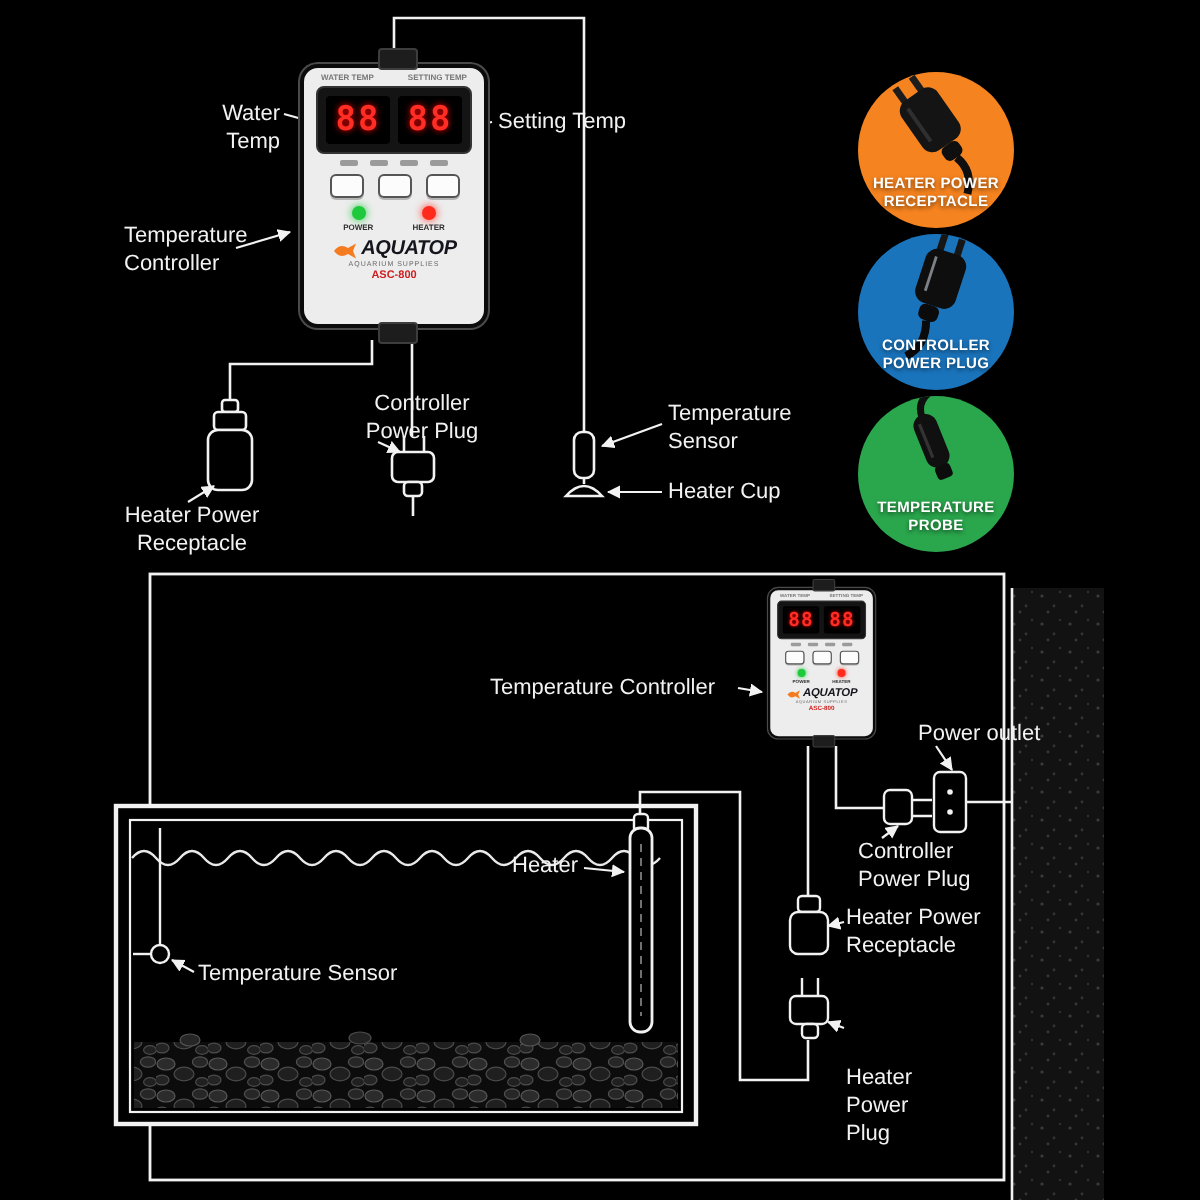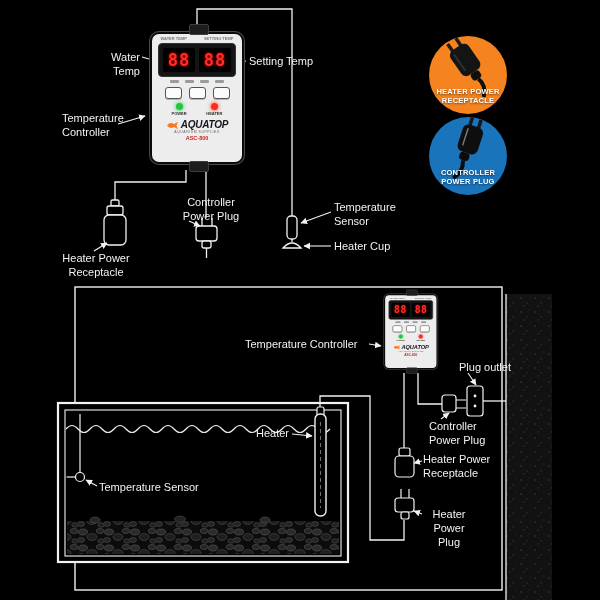--- a/index.html
+++ b/index.html
@@ -267,24 +267,24 @@
 
   <div class="lbl" style="left:84px;top:51px;width:56px;text-align:right;">Water Temp</div>
   <div class="lbl" style="left:249px;top:55px;white-space:nowrap;">Setting Temp</div>
   <div class="lbl" style="left:62px;top:112px;width:78px;">Temperature Controller</div>
   <div class="lbl" style="left:172px;top:196px;width:78px;text-align:center;">Controller Power Plug</div>
   <div class="lbl" style="left:52px;top:252px;width:88px;text-align:center;">Heater Power Receptacle</div>
   <div class="lbl" style="left:334px;top:201px;width:80px;">Temperature Sensor</div>
   <div class="lbl" style="left:334px;top:240px;white-space:nowrap;">Heater Cup</div>
 
   <div class="lbl" style="left:245px;top:338px;white-space:nowrap;">Temperature Controller</div>
-  <div class="lbl" style="left:459px;top:361px;white-space:nowrap;">Plug outlet</div>
+  <div class="lbl" style="left:459px;top:361px;white-space:nowrap;">Power outlet</div>
   <div class="lbl" style="left:429px;top:420px;width:72px;">Controller Power Plug</div>
   <div class="lbl" style="left:423px;top:453px;width:90px;">Heater Power Receptacle</div>
-  <div class="lbl" style="left:423px;top:508px;width:52px;text-align:center;">Heater Power Plug</div>
+  <div class="lbl" style="left:423px;top:533px;width:52px;">Heater Power Plug</div>
   <div class="lbl" style="left:256px;top:427px;white-space:nowrap;">Heater</div>
   <div class="lbl" style="left:99px;top:481px;white-space:nowrap;">Temperature Sensor</div>
 
   <div class="badge" style="top: 36px; background-color: rgb(245, 131, 31);">
     <svg width="78" height="78" viewBox="0 0 78 78">
       <g transform="rotate(-35 39 28)">
         <rect x="32" y="0" width="3.5" height="10" fill="#1c1c1c"></rect>
         <rect x="42" y="0" width="3.5" height="10" fill="#1c1c1c"></rect>
         <rect x="28" y="8" width="22" height="30" rx="6" fill="#141414"></rect>
         <path d="M33,12 v20" stroke="#2f2f2f" stroke-width="2" fill="none"></path>
@@ -302,14 +302,25 @@
         <rect x="42" y="0" width="3.5" height="10" fill="#161616"></rect>
         <rect x="29" y="8" width="21" height="28" rx="6" fill="#0e0e0e"></rect>
         <path d="M34,12 v18" stroke="#e8f4ff" stroke-width="1.4" opacity=".5" fill="none"></path>
         <rect x="34" y="36" width="10" height="8" rx="3" fill="#0b0b0b"></rect>
         <path d="M39,44 q4,12 -4,20" stroke="#0b0b0b" stroke-width="4" fill="none"></path>
       </g>
     </svg>
     <div class="btxt">CONTROLLER POWER PLUG</div>
   </div>
 
+  <div class="badge" style="top: 198px; background-color: rgb(42, 166, 76);">
+    <svg width="78" height="78" viewBox="0 0 78 78">
+      <g transform="rotate(-22 39 28)">
+        <path d="M39,10 q0,-9 9,-11" stroke="#0f0f0f" stroke-width="3.5" fill="none"></path>
+        <rect x="33" y="8" width="12" height="28" rx="6" fill="#101010"></rect>
+        <path d="M36.5,12 v18" stroke="#333" stroke-width="1.6" fill="none"></path>
+        <rect x="35" y="35" width="8" height="7" rx="2" fill="#0c0c0c"></rect>
+      </g>
+    </svg>
+    <div class="btxt">TEMPERATURE PROBE</div>
+  </div>
 
 </div>
 
 </body></html>

